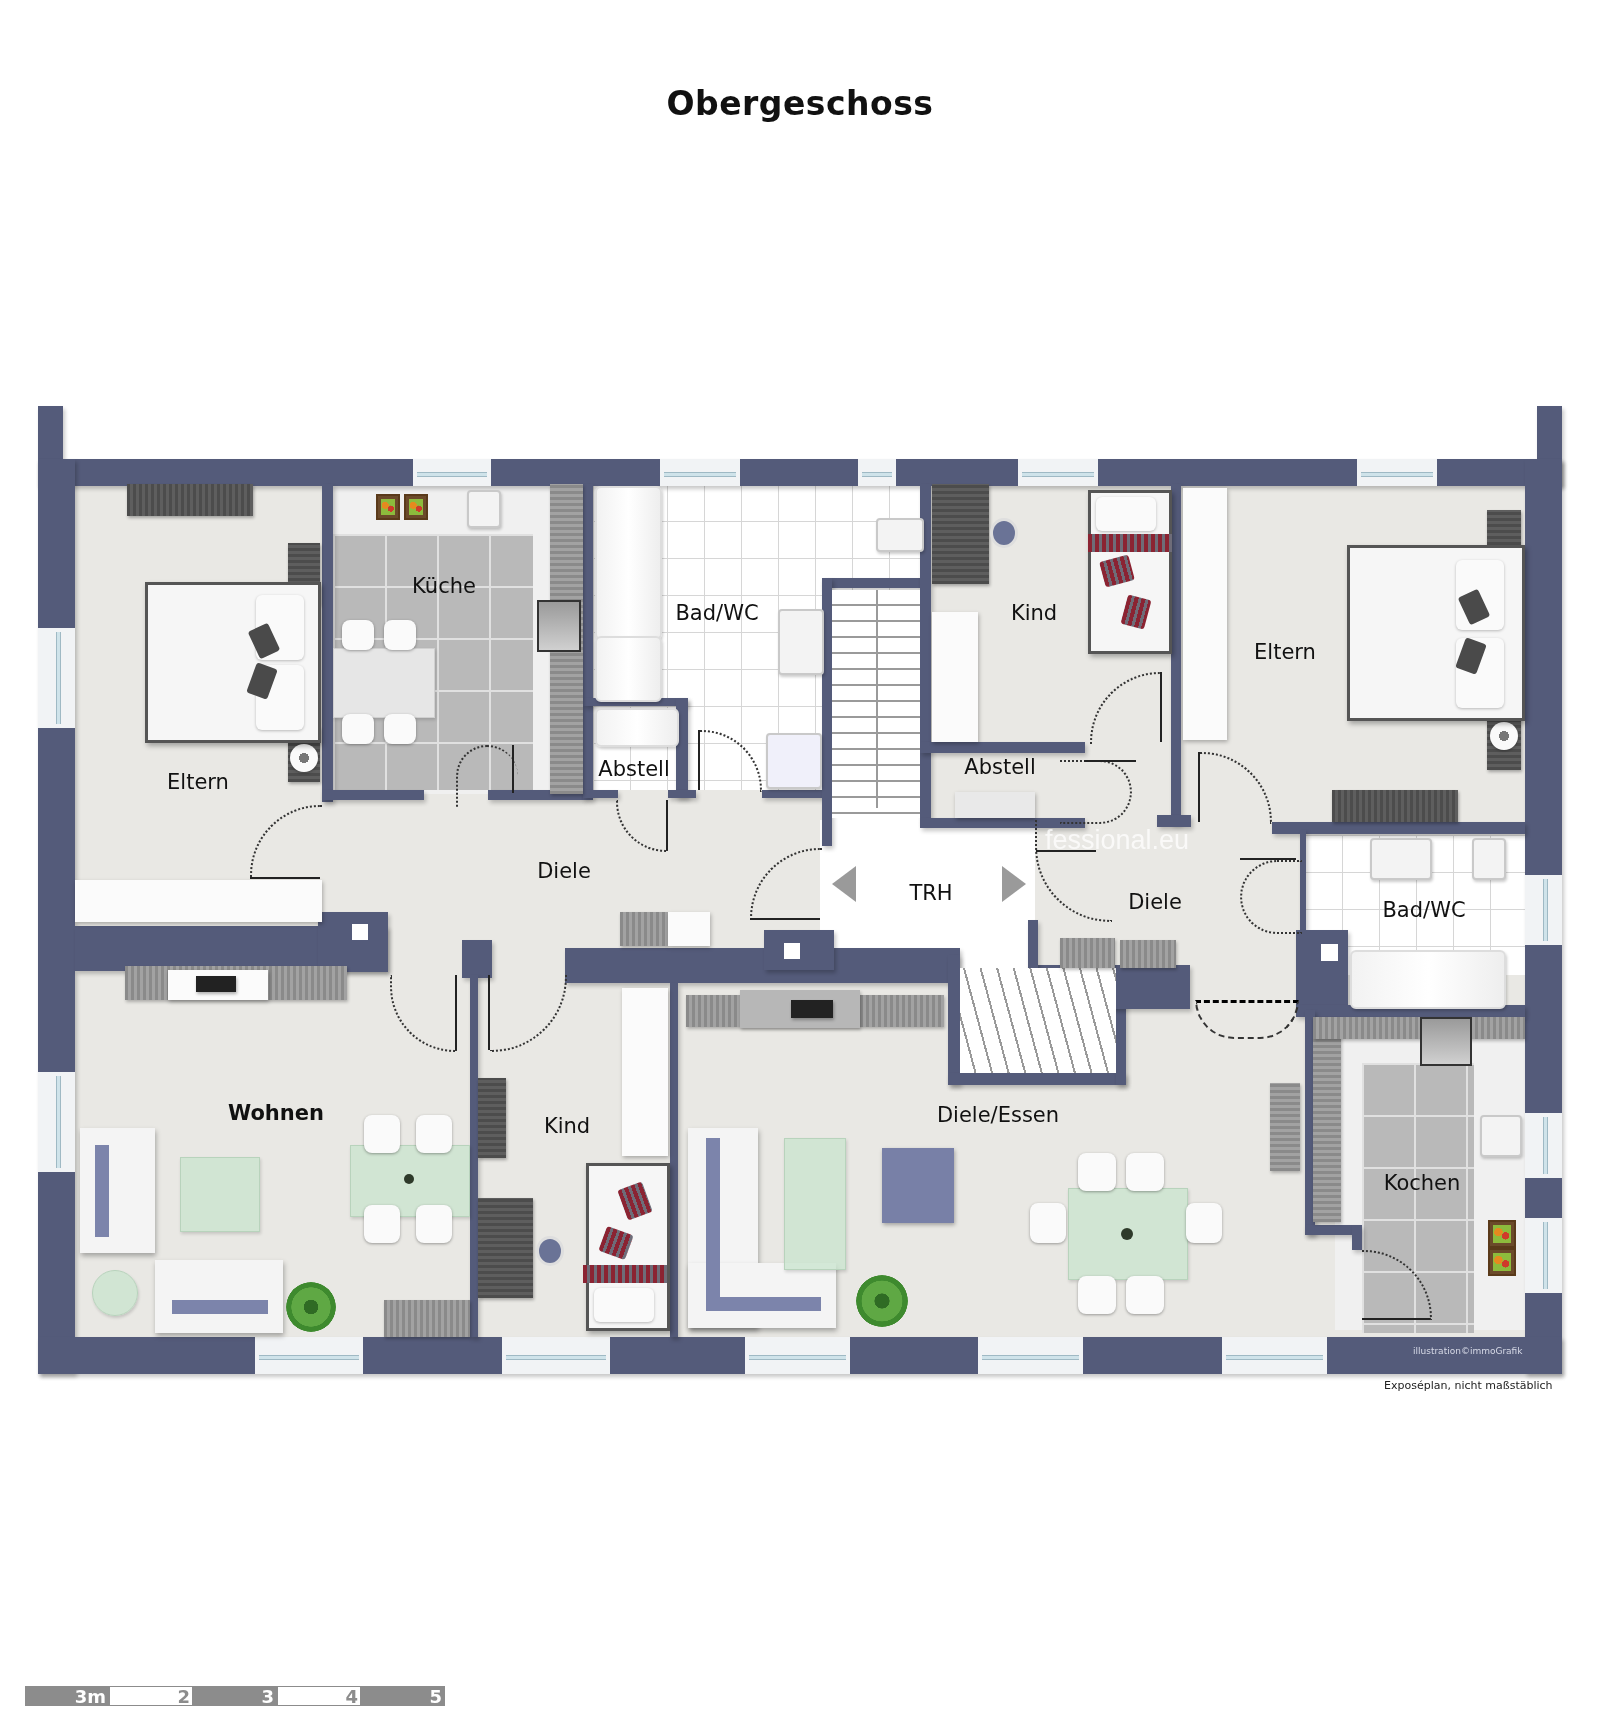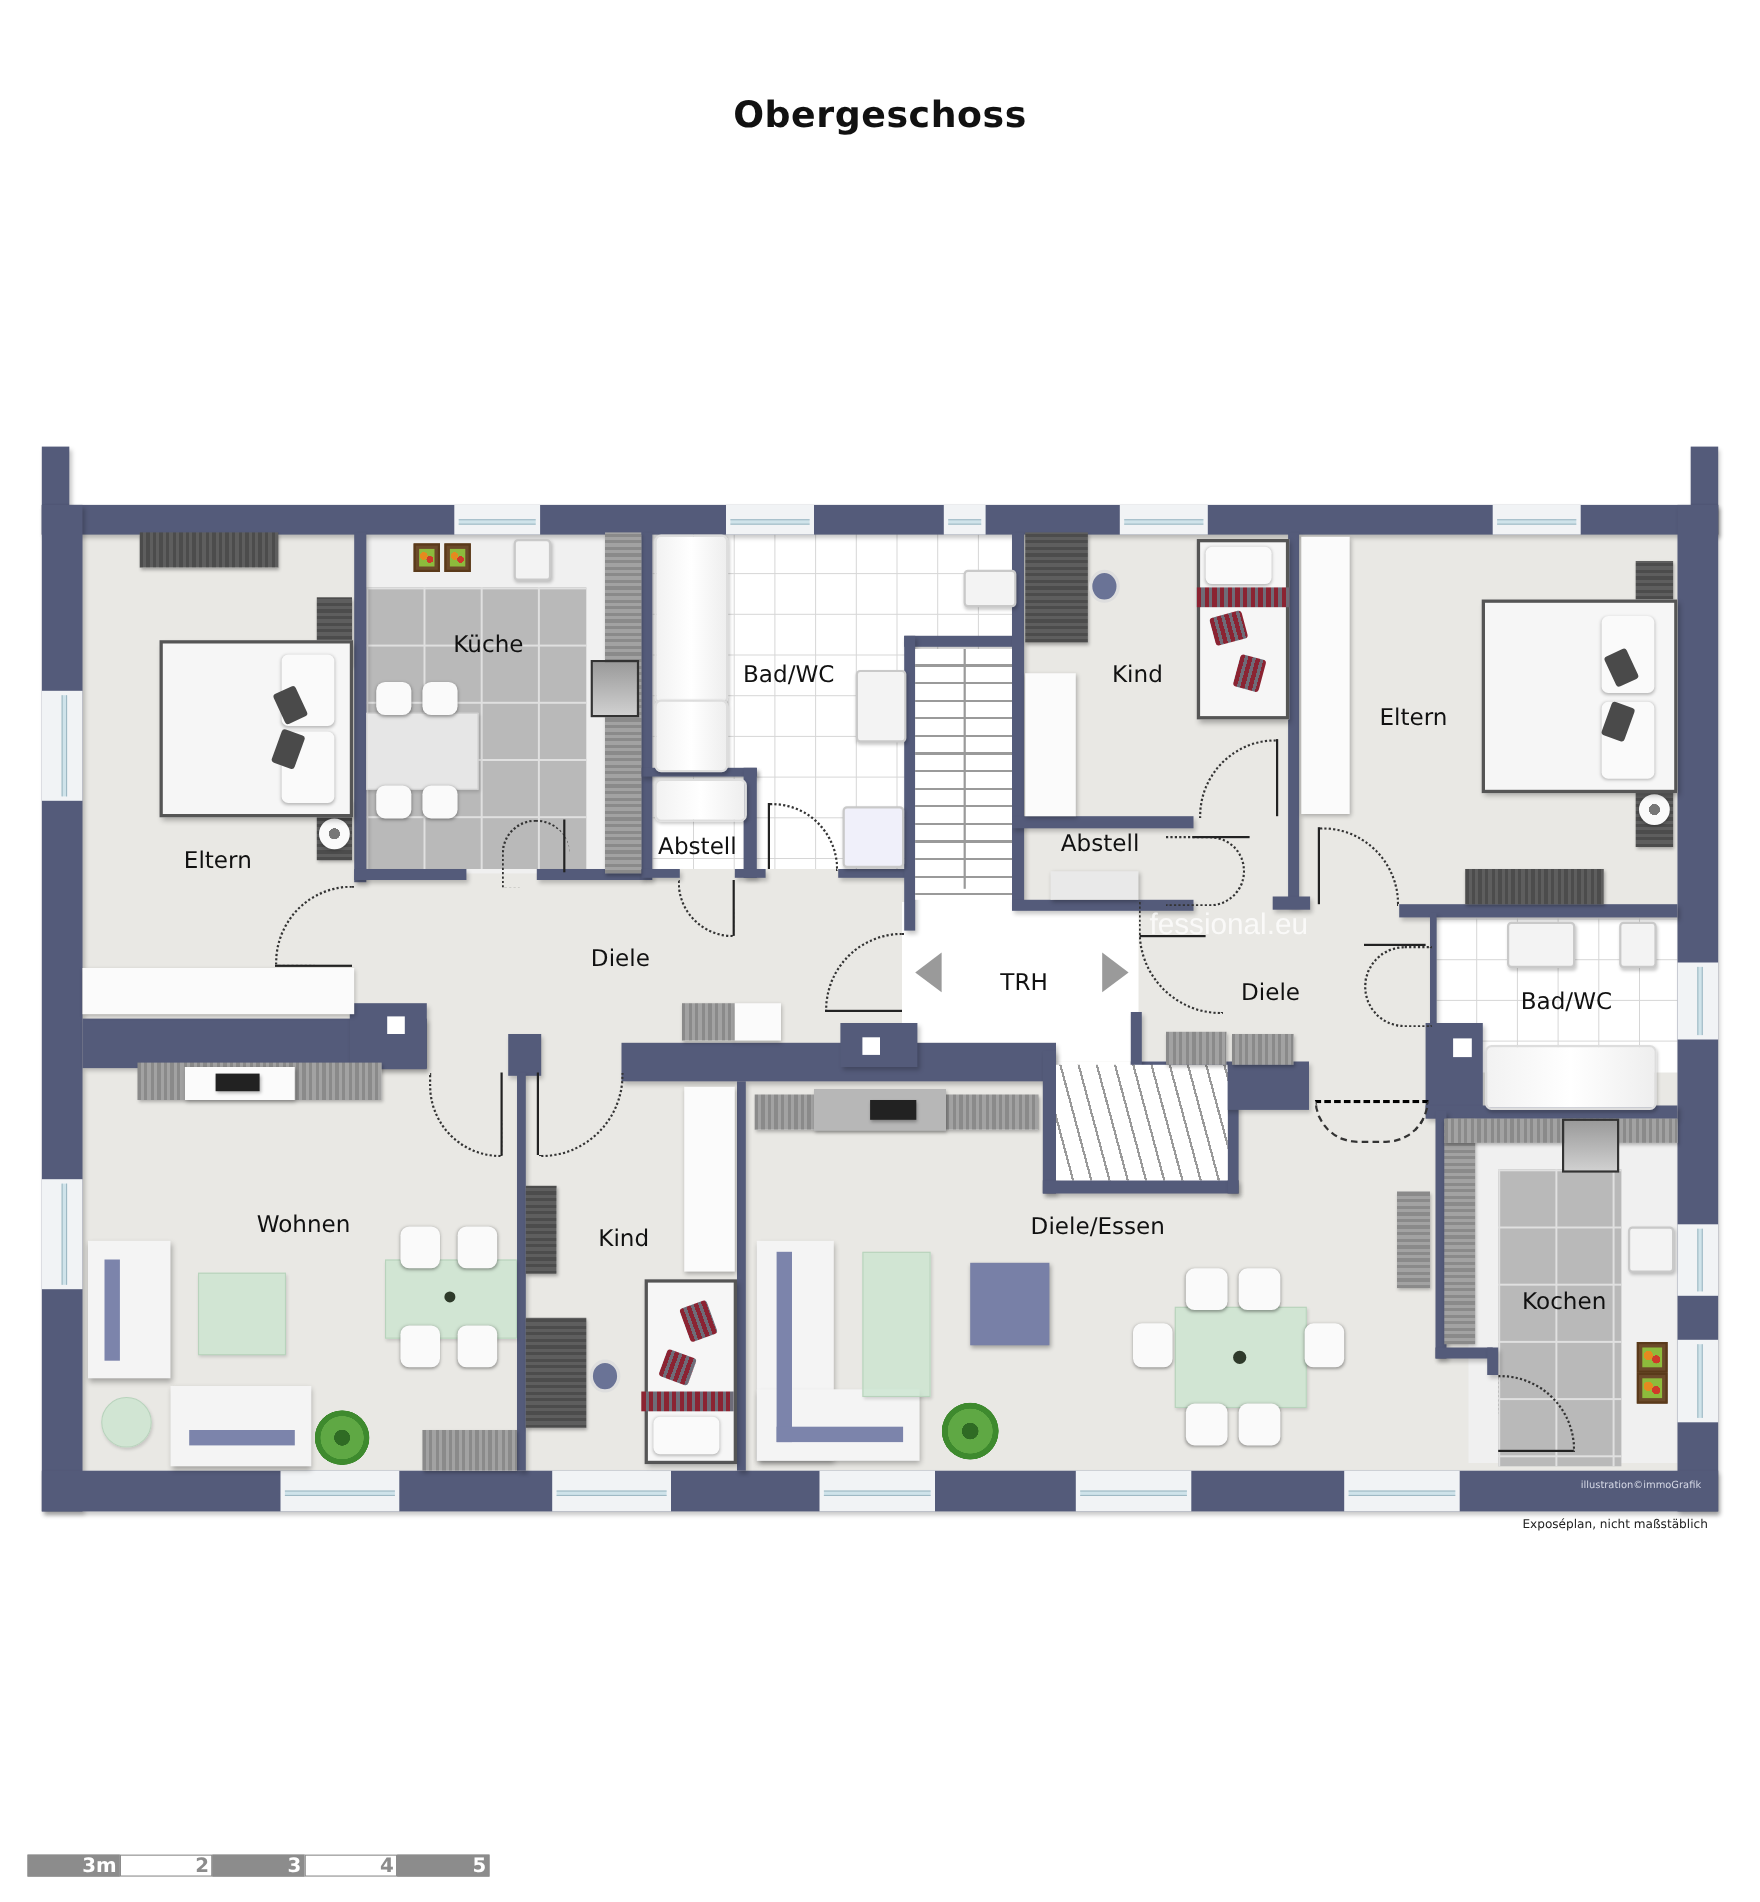--- a/index.html
+++ b/index.html
@@ -42,21 +42,21 @@
   .chair { position:absolute; background:#fafafa; border-radius:8px; box-shadow:0 1px 3px rgba(0,0,0,0.35); }
   .plant { position:absolute; border-radius:50%;
      background:radial-gradient(circle,#2f6b24 0 20%,#5fa844 21% 55%,#3e8a2e 56% 70%, transparent 71%); }
   .dot { position:absolute; border-radius:50%; background:#2e3a2a; }
   .door-arc { position:absolute; border:2px dotted #333; }
   .door-leaf { position:absolute; background:#222; }
   .stair-line { position:absolute; background:#9a9a9a; }
   .arrow-left { position:absolute; width:0; height:0; border-top:18px solid transparent; border-bottom:18px solid transparent; border-right:24px solid #9a9a9a; }
   .arrow-right { position:absolute; width:0; height:0; border-top:18px solid transparent; border-bottom:18px solid transparent; border-left:24px solid #9a9a9a; }
   .watermark { position:absolute; font-size:27px; color:rgba(255,255,255,0.75); white-space:nowrap; font-family:"Liberation Sans", sans-serif; }
-  .credit { position:absolute; font-size:9px; color:#d6d9e6; white-space:nowrap;margin-left:24px; }
+  .credit { position:absolute; font-size:9px; color:#d6d9e6; white-space:nowrap; }
   .disclaimer { position:absolute; font-size:11px; color:#222; white-space:nowrap; }
   .scale { position:absolute; top:1686px; left:25px; height:20px; display:flex; }
   .scale-seg { width:84px; height:20px; position:relative; box-sizing:border-box; border:1px solid #8c8c8c; }
   .scale-seg.gray { background:#8c8c8c; }
   .scale-seg.white { background:#ffffff; }
   .scale-seg span { position:absolute; right:2px; top:-1px; font-size:18px; font-weight:bold; color:#8c8c8c; }
   .scale-seg.gray span { color:#ffffff; }
   .sink { position:absolute; background:#f3f3f3; border:2px solid #c9c9c9; border-radius:4px; box-shadow:1px 2px 3px rgba(0,0,0,0.2); }
   .tub { position:absolute; background:linear-gradient(90deg,#f2f2f2,#ffffff,#eeeeee); border:2px solid #ddd; border-radius:6px; box-shadow:1px 2px 3px rgba(0,0,0,0.2); }
   .counter { position:absolute; background:#f0f0f0; }
@@ -317,21 +317,21 @@
   <div class="door-leaf" style="left:1240px;top:858px;width:56px;height:2px;"></div>
   <div class="door-arc" style="left:1195px;top:1000px;width:100px;height:34px;border-radius:0 0 100px 100px;border-top:none;border-style:dashed;"></div>
   <div class="door-arc" style="left:1362px;top:1250px;width:68px;height:68px;border-radius:0 68px 0 0;border-left:none;border-bottom:none;"></div>
   <div class="door-leaf" style="left:1362px;top:1318px;width:68px;height:2px;"></div>
 
   <div class="label" style="left:198px;top:782px;">Eltern</div>
   <div class="label" style="left:444px;top:586px;">Küche</div>
   <div class="label" style="left:717px;top:613px;">Bad/WC</div>
   <div class="label" style="left:634px;top:769px;">Abstell</div>
   <div class="label" style="left:564px;top:871px;">Diele</div>
-  <div class="label" style="left:276px;top:1113px;">Wohnen</div>
+  <div class="label" style="left:276px;top:1113px;font-weight:bold;">Wohnen</div>
   <div class="label" style="left:567px;top:1126px;">Kind</div>
   <div class="label" style="left:931px;top:893px;">TRH</div>
   <div class="label" style="left:1034px;top:613px;">Kind</div>
   <div class="label" style="left:1000px;top:767px;">Abstell</div>
   <div class="label" style="left:1285px;top:652px;">Eltern</div>
   <div class="label" style="left:1155px;top:902px;">Diele</div>
   <div class="label" style="left:1424px;top:910px;">Bad/WC</div>
   <div class="label" style="left:998px;top:1115px;">Diele/Essen</div>
   <div class="label" style="left:1422px;top:1183px;">Kochen</div>
 

